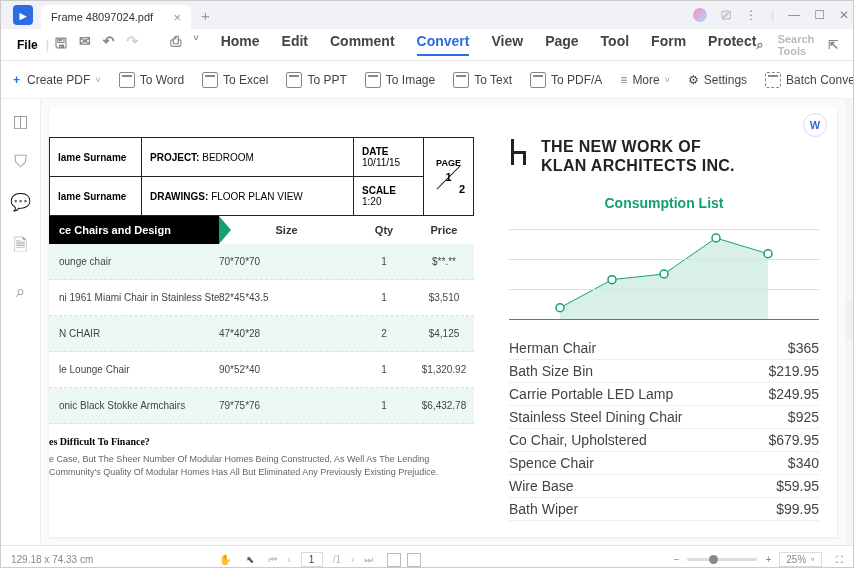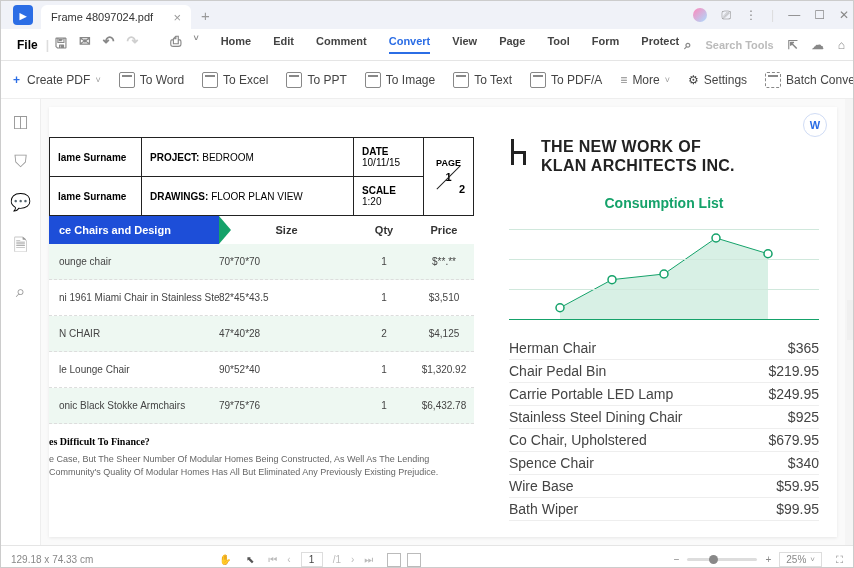--- a/index.html
+++ b/index.html
@@ -11,21 +11,21 @@
 .tab { background: #fff; border-radius: 6px 6px 0 0; height: 24px; display: flex; align-items: center; padding: 0 10px; font-size: 11px; color: #333; margin-top: 4px; width: 150px; }
 .tab-close { margin-left: auto; color: #999; font-size: 13px; }
 .tab-add { margin-left: 10px; color: #999; font-size: 15px; }
 .titlebar-right { margin-left: auto; display: flex; align-items: center; gap: 14px; color: #888; }
 
 
 .menubar { height: 32px; display: flex; align-items: center; padding: 0 8px; border-bottom: 1px solid #e5e5e5; font-weight: bold; }
 .menu-file { font-size: 12px; margin: 0 8px; }
 .menu-icons { display: flex; gap: 12px; margin-left: 6px; color: #888; }
 .menu-icons span { font-size: 14px; }
-.menu-tabs { display: flex; gap: 22px; margin-left: 22px; font-size: 11px; }
+.menu-tabs { display: flex; gap: 22px; margin-left: 22px; font-size: 14px; }
 .menu-tab { color: #444; padding-bottom: 5px; }
 .menu-tab.active { color: #2b6de5; border-bottom: 2px solid #2b6de5; }
 .menu-right { margin-left: auto; display: flex; gap: 14px; color: #888; align-items: center; }
 .search-tools { color: #bbb; font-size: 11px; }
 
 
 .toolbar { height: 38px; display: flex; align-items: center; padding: 0 12px; gap: 18px; border-bottom: 1px solid #eee; font-size: 12px; color: #444; }
 .tb-btn { display: flex; align-items: center; gap: 5px; white-space: nowrap; }
 .tb-icon { width: 16px; height: 16px; display: inline-block; border: 1.3px solid #888; border-radius: 2px; position: relative; }
 .tb-icon::before { content: ""; position: absolute; top: 2px; left: 2px; right: 2px; height: 2px; background: #888; }
@@ -47,21 +47,21 @@
 
 
 .proj-table { border: 1px solid #222; width: 100%; border-collapse: collapse; font-size: 10px; }
 .proj-table td { border: 1px solid #222; padding: 8px 8px; }
 .proj-table .name-cell { width: 92px; font-weight: bold; }
 .proj-table .page-cell { text-align: center; width: 50px; font-weight: bold; position: relative; }
 .page-frac { font-size: 11px; }
 .page-diag { position: absolute; left: 8px; right: 8px; top: 50%; height: 1px; background: #222; transform: rotate(-45deg); }
 
 .items-hdr { display: flex; align-items: center; height: 28px; margin-top: 0; font-size: 11px; color: #fff; font-weight: bold; }
-.hdr-green { background: #1d4ed8; padding-left: 0; width: 170px; height: 100%; display: flex; align-items: center; padding-left: 10px; position: relative; }
+.hdr-green { background: #000000; padding-left: 0; width: 170px; height: 100%; display: flex; align-items: center; padding-left: 10px; position: relative; }
 .hdr-green::after { content: ""; position: absolute; right: -12px; top: 0; border-left: 12px solid #15a26a; border-top: 14px solid transparent; border-bottom: 14px solid transparent; }
 .items-hdr-rest { display: flex; flex: 1; color: #333; }
 .hdr-col { text-align: center; }
 .hdr-col.size { width: 135px; }
 .hdr-col.qty { width: 60px; }
 .hdr-col.price { width: 60px; }
 
 .item-row { display: flex; align-items: center; height: 36px; border-bottom: 1px dashed #ddd; font-size: 10px; color: #444; }
 .item-row.stripe { background: #eef8f2; }
 .item-name { width: 170px; padding-left: 10px; white-space: nowrap; overflow: hidden; }
@@ -312,21 +312,21 @@
               <circle cx="214" cy="24.75" r="4" fill="#fff" stroke="#15a26a" stroke-width="1.5"></circle>
             </svg>
         </div>
 
         <div class="cons-list" id="cons-list">
             <div class="cons-row">
               <span>Herman Chair</span>
               <span>$365</span>
             </div>
             <div class="cons-row">
-              <span>Chair Pedal Bin</span>
+              <span>Bath Size Bin</span>
               <span>$219.95</span>
             </div>
             <div class="cons-row">
               <span>Carrie Portable LED Lamp</span>
               <span>$249.95</span>
             </div>
             <div class="cons-row">
               <span>Stainless Steel Dining Chair</span>
               <span>$925</span>
             </div>

